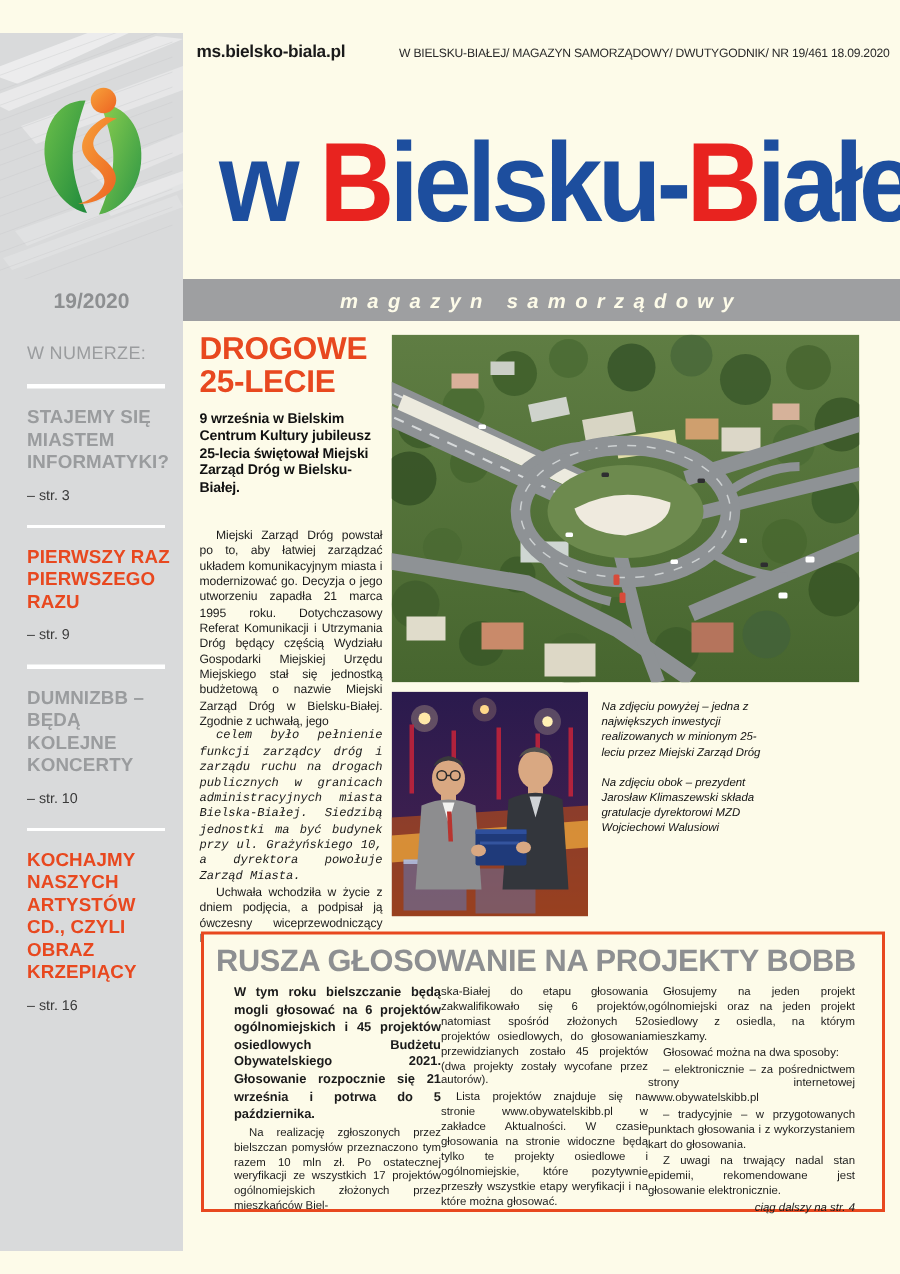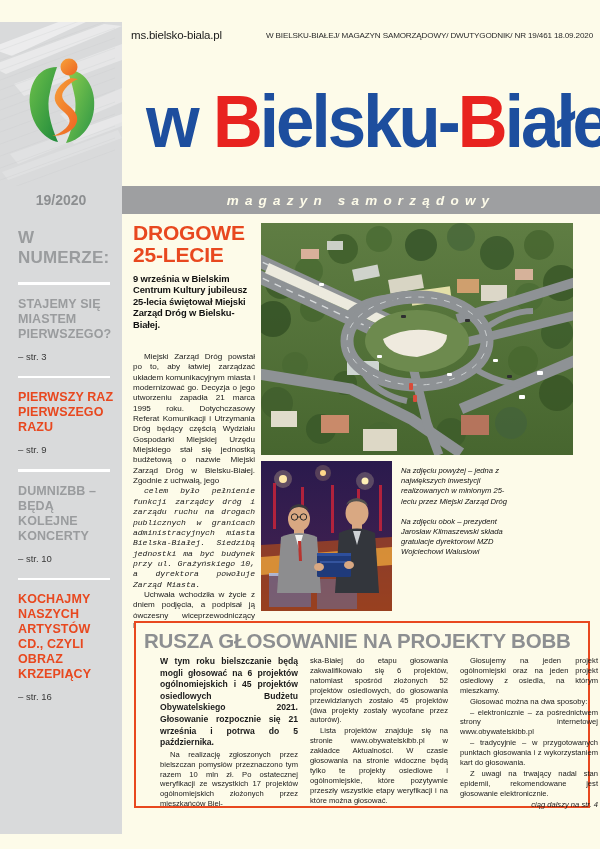--- a/index.html
+++ b/index.html
@@ -20,21 +20,21 @@
   .topwhite { position:absolute; left:0; top:0; width:600px; height:22px; background:#fdfbe9; }
 
   
   .logo-box { position:absolute; left:0; top:22px; width:122px; height:168px; background:#d9dadb; overflow:hidden; }
   .hatch { position:absolute; inset:0; opacity:.55; }
   .logo-mark { position:absolute; left:26px; top:28px; width:72px; height:95px; }
 
   
   .hdr-site {
     position:absolute; left:131px; top:29px;
-    font-size:11.5px; font-weight:normal; color:#1a1a1a; letter-spacing:-.2px;
+    font-size:11.5px; font-weight:bold; color:#1a1a1a; letter-spacing:-.2px;
   }
   .hdr-meta {
     position:absolute; left:266px; top:31px;
     font-size:8.1px; color:#2a2a2a; letter-spacing:-.15px; white-space:nowrap;
   }
 
   
   .masthead {
     position:absolute; left:146px; top:72px; width:450px; height:100px;
     font-family:"Liberation Sans", sans-serif;
@@ -54,21 +54,21 @@
   .subbar {
     position:absolute; left:122px; top:186px; width:478px; height:28px;
     background:#9e9fa1; color:#fdfbe9;
     font-size:13.5px; font-weight:bold; letter-spacing:6.2px;
     display:flex; align-items:center; justify-content:center;font-style:italic;
   }
 
   
   .side-list { position:absolute; left:0; top:214px; width:122px; }
   .side-kicker {
-    color:#9a9c9e; font-size:17px; font-weight:bold; letter-spacing:.2px;
+    color:#9a9c9e; font-size:12px; font-weight:normal; letter-spacing:.2px;
     padding:14px 0 0 18px;
   }
   .side-item { padding:0 8px 0 18px; }
   .side-title {
     font-size:12.5px; font-weight:bold; line-height:15px; letter-spacing:.1px;
   }
   .side-title.grey { color:#9a9c9e; }
   .side-title.red  { color:#e8481f; }
   .side-page { font-size:9.5px; font-weight:normal; color:#3a3a3a; margin-top:9px; }
   .side-rule { height:2.5px; background:#ffffff; margin:14px 12px 12px 18px; }
@@ -106,22 +106,22 @@
   
   .bobb {
     position:absolute; left:134px; top:621px; width:456px; height:187px;
     border:2.2px solid #e8481f; background:#fdfbe9;
   }
   .bobb-head {
     color:#8d8f91; font-size:20.5px; font-weight:bold; letter-spacing:-.2px;
     padding:6px 16px 0 8px;
   }
   .bobb-cols {
-    position:absolute; left:24px; top:33px; width:440px;
-    display:flex; gap:12px;
+    position:absolute; left:7px; top:33px; width:440px;
+    display:flex; gap:0;justify-content:center;
   }
   .bobb-col { width:138px; font-size:7.6px; line-height:9.9px; color:#1a1a1a; text-align:justify; }
   .bobb-col p { text-indent:10px; }
   .bobb-col p.nofirst { text-indent:0; }
   .bobb-intro { font-weight:bold; font-size:8.6px; line-height:11.6px; text-indent:0 !important; }
   .bobb-col p + p { margin-top:1px; }
 
   
   .botstrip { position:absolute; left:0; top:834px; width:600px; height:15px; background:#fdfbe9; }
 </style>
@@ -191,21 +191,21 @@
   </div>
 
   <div class="issue">19/2020</div>
   <div class="subbar">magazyn samorządowy</div>
 
   <div class="side-list">
     <div class="side-kicker">W NUMERZE:</div>
     <div class="side-rule"></div>
 
     <div class="side-item">
-      <div class="side-title grey">STAJEMY SIĘ MIASTEM PIERWSZEGO?</div>
+      <div class="side-title grey">STAJEMY SIĘ MIASTEM INFORMATYKI?</div>
       <div class="side-page">– str. 3</div>
     </div>
     <div class="side-rule"></div>
 
     <div class="side-item">
       <div class="side-title red">PIERWSZY RAZ PIERWSZEGO RAZU</div>
       <div class="side-page">– str. 9</div>
     </div>
     <div class="side-rule"></div>
 

